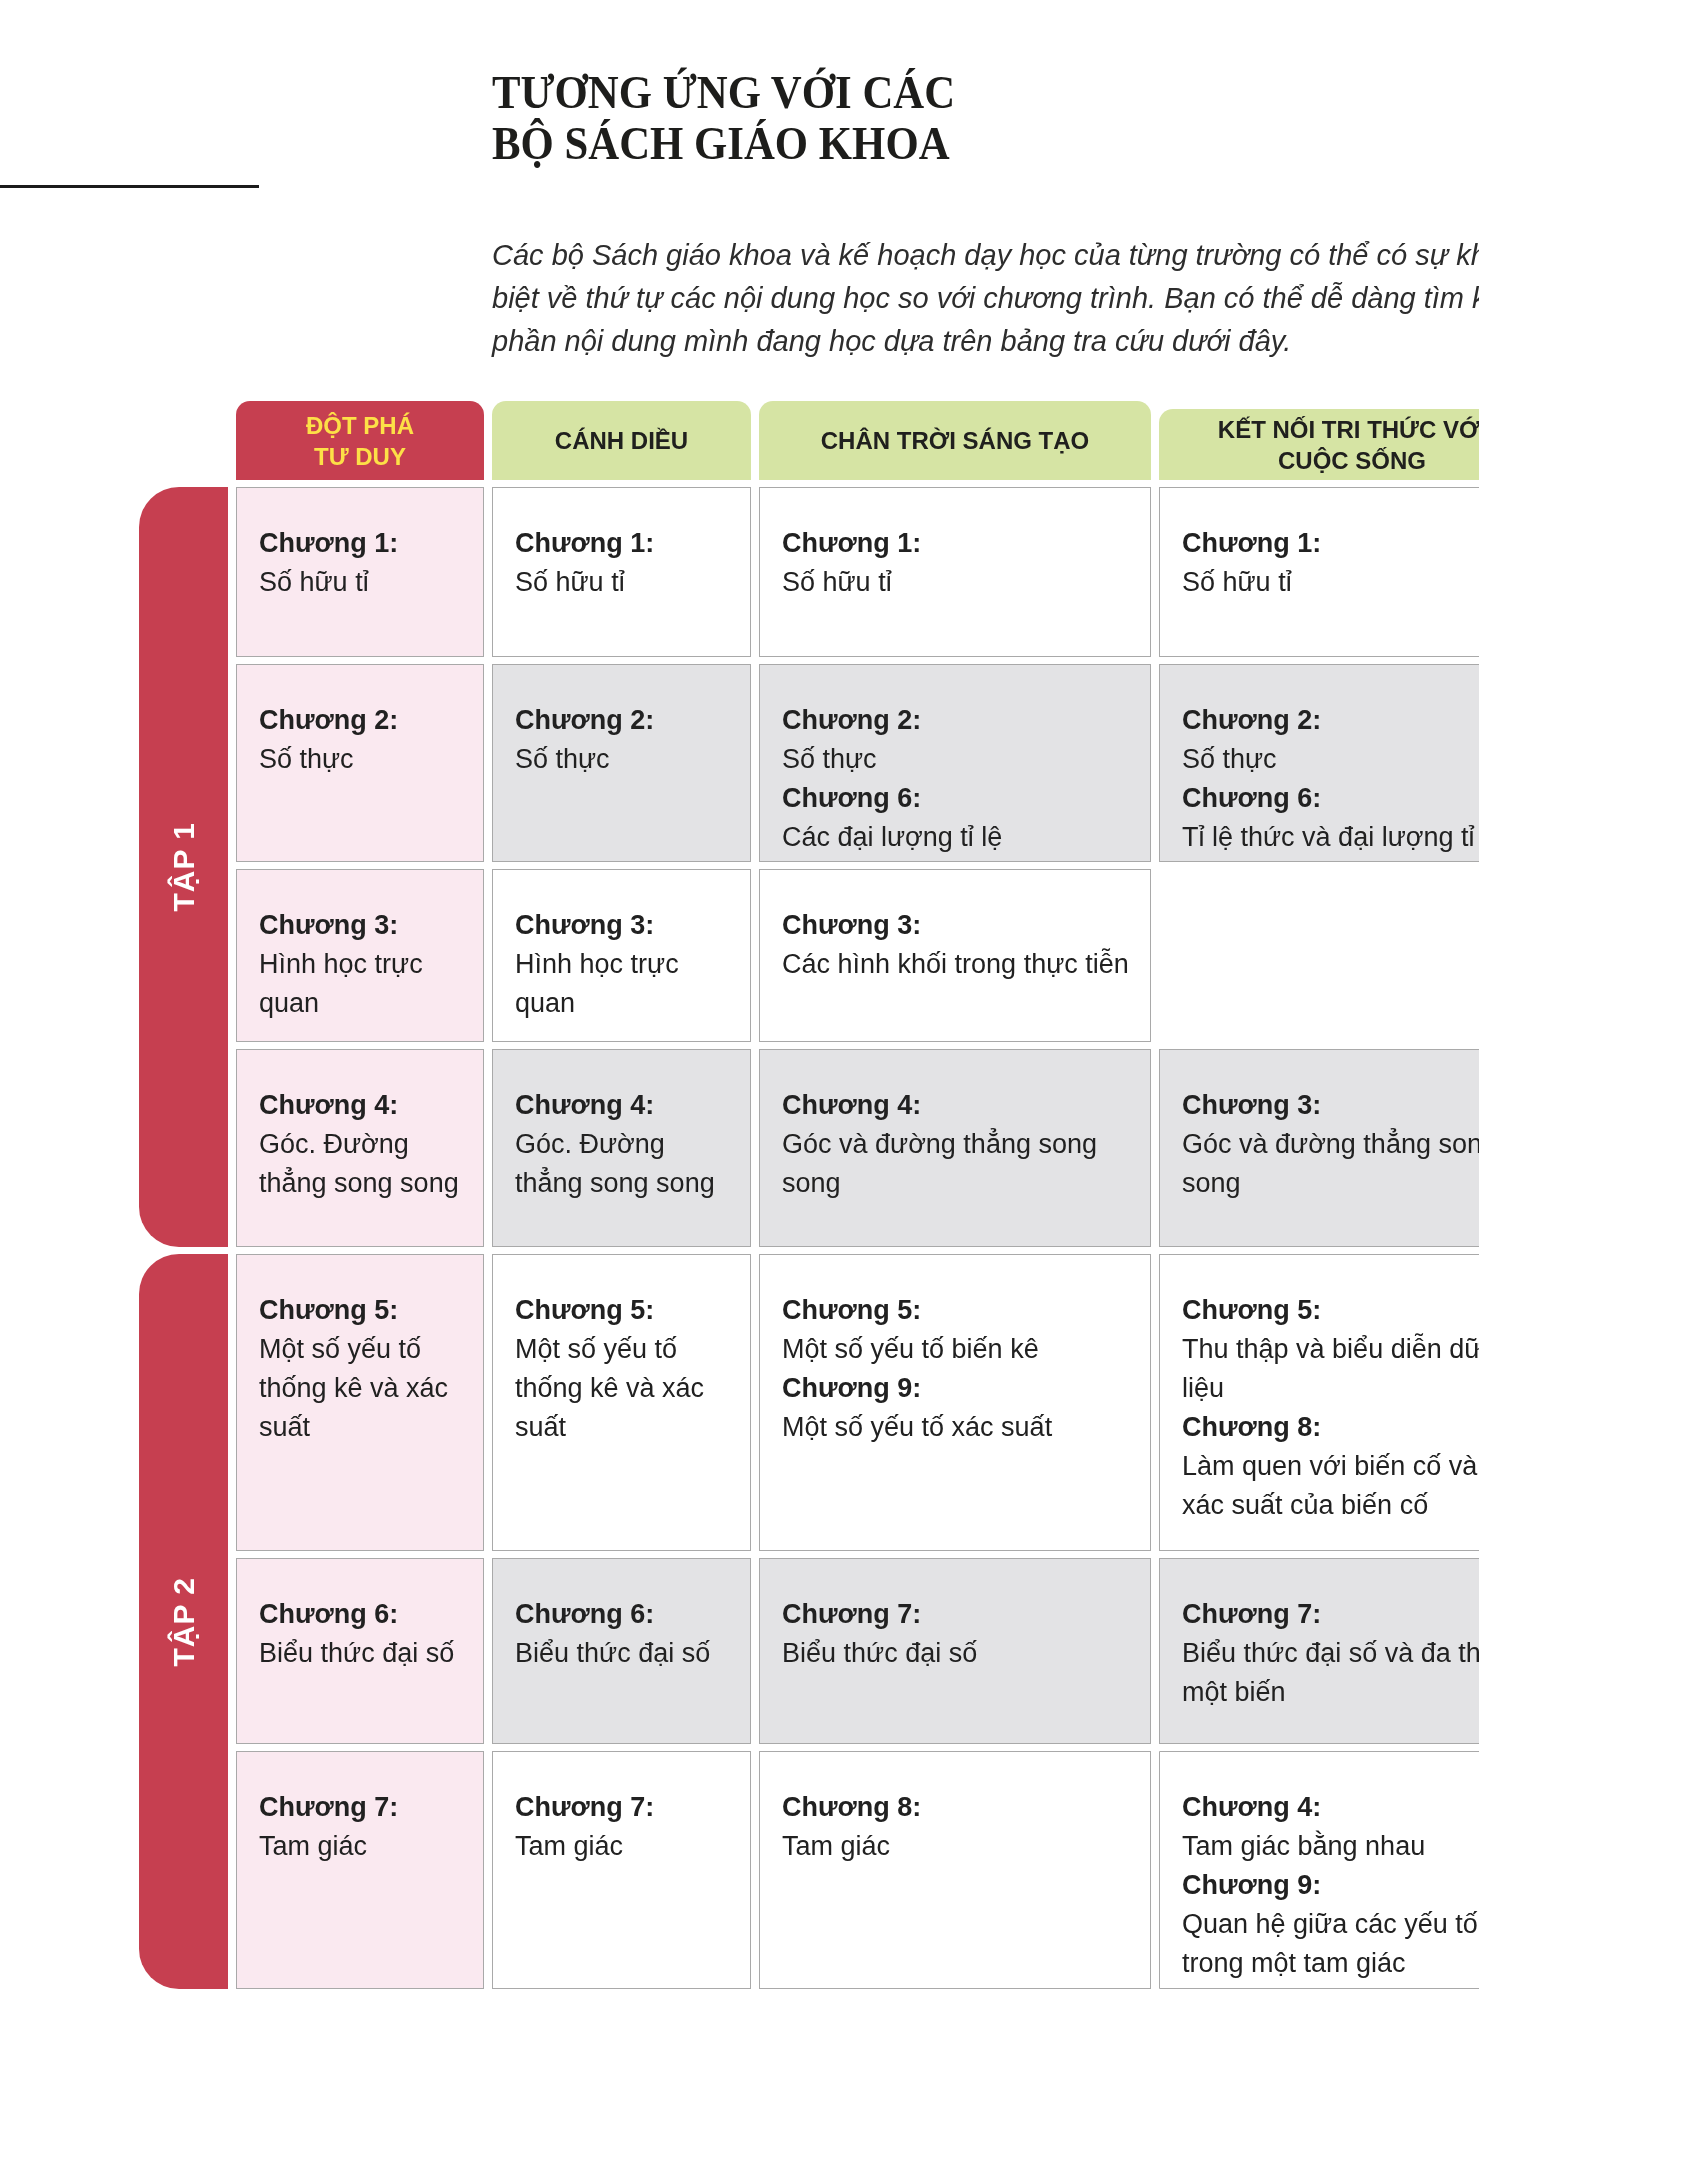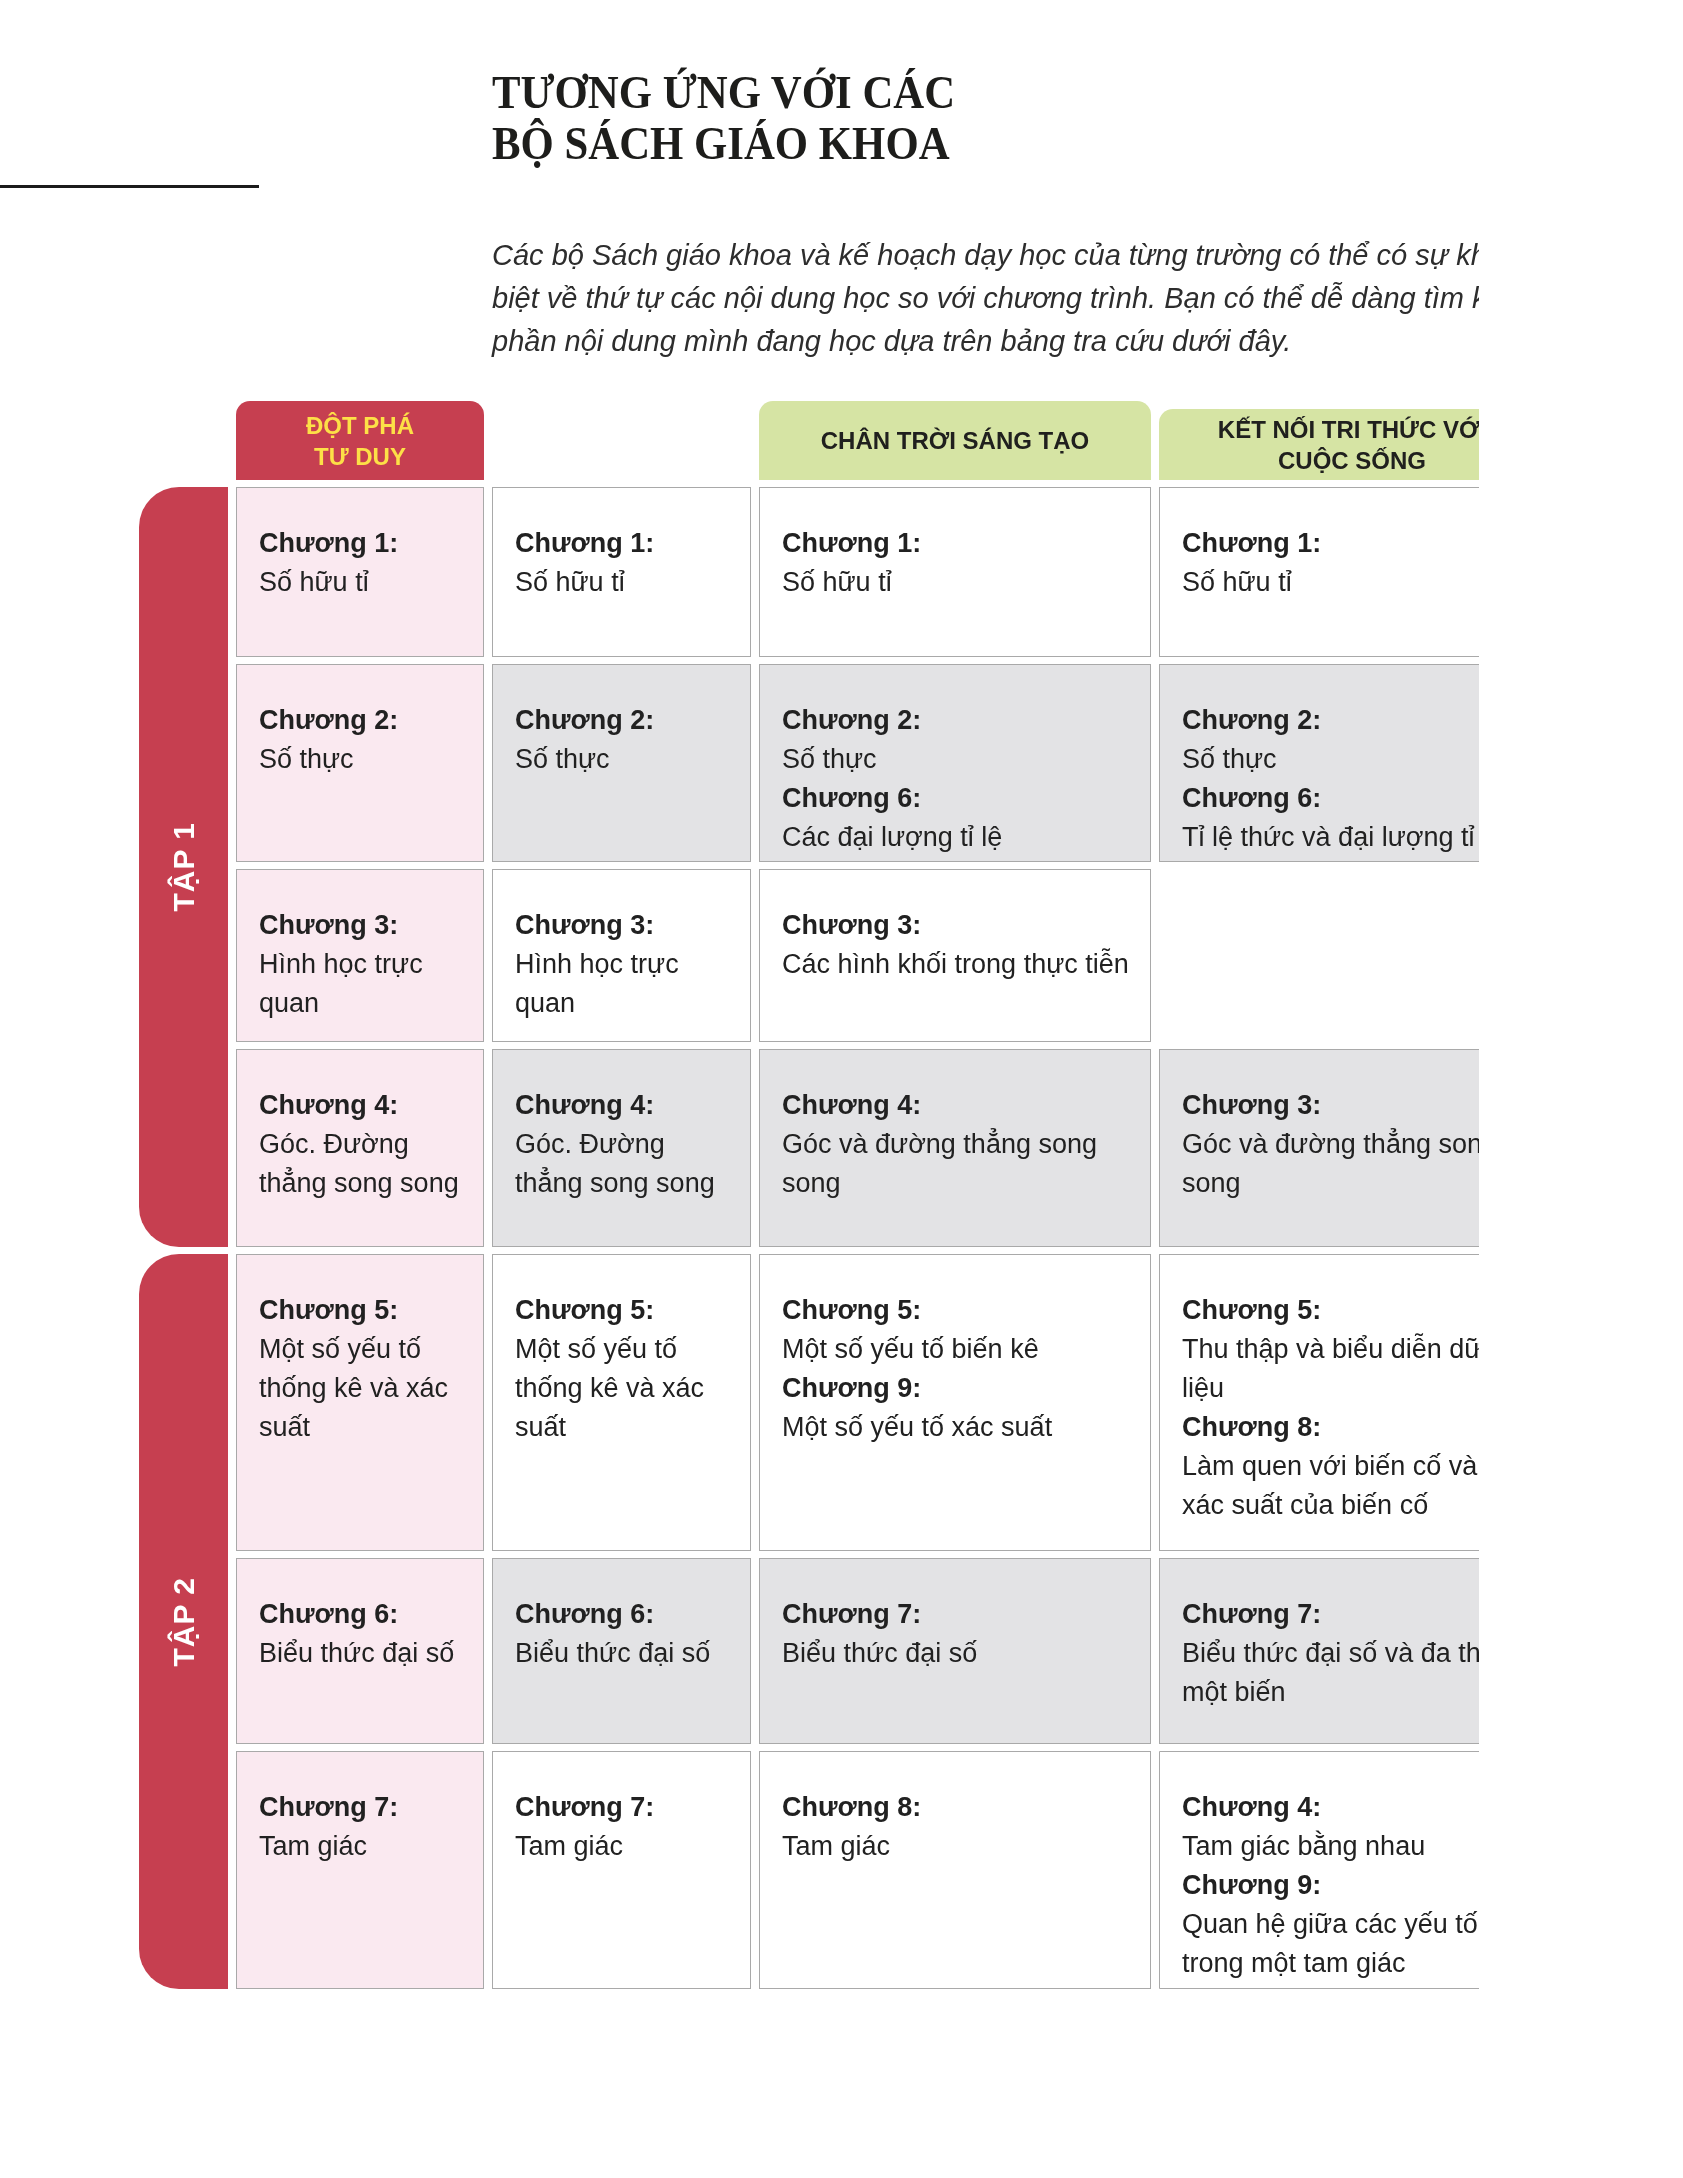--- a/index.html
+++ b/index.html
@@ -85,20 +85,23 @@
     <div class="tap" style="grid-area:2/1/6/2;">
         <span>TẬP 1</span>
       </div>
     <div class="tap" style="grid-area:6/1/9/2;">
         <span>TẬP 2</span>
       </div>
 
     <div class="hdr hdr-red" style="grid-area:1/2;">
         <span class="hlabel">ĐỘT PHÁ TƯ DUY</span>
       </div>
+    <div class="hdr hdr-green" style="grid-area:1/3;">
+        <span class="hlabel">CÁNH DIỀU</span>
+      </div>
     <div class="hdr hdr-green" style="grid-area:1/4;">
         <span class="hlabel">CHÂN TRỜI SÁNG TẠO</span>
       </div>
     <div class="hdr hdr-green" style="grid-area:1/5;margin-top:8px;">
         <span class="hlabel">KẾT NỐI TRI THỨC VỚI CUỘC SỐNG</span>
       </div>
 
     <div class="cell c-pink" style="grid-area:2/2;">
       <div class="ch">Chương 1:</div>
       <div class="desc">Số hữu tỉ</div>

